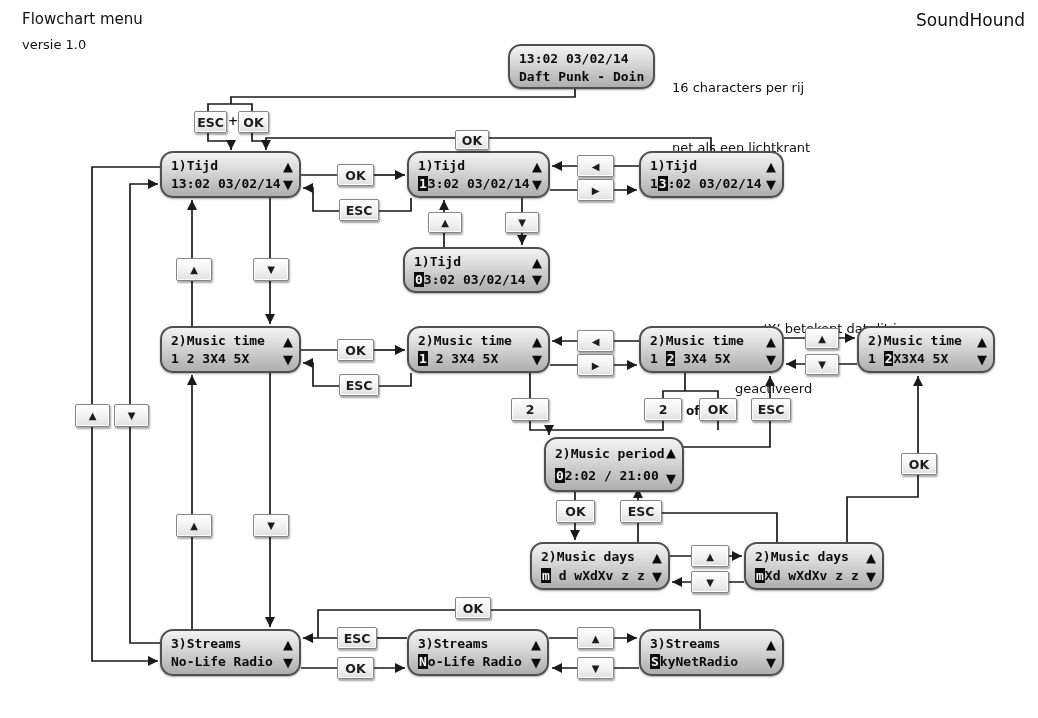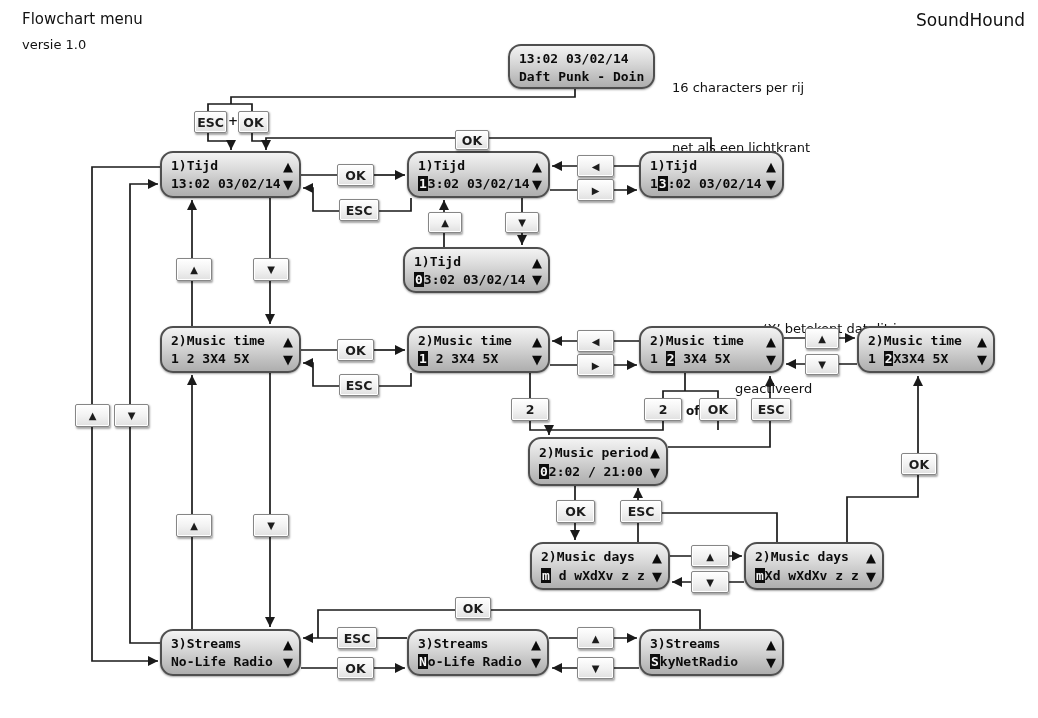--- a/index.html
+++ b/index.html
@@ -195,21 +195,21 @@
   <div class="lcd-lines">
     <div class="lrow">2)Music time</div>
     <div class="lrow"><span>1 </span><span class="inv">2</span><span>X3X4 5X</span></div>
   </div>
   <div class="lcd-scroll">
       <span>▲</span>
       <span>▼</span>
     </div>
 </div>
 
-<div class="lcd" style="left:528px;top:437px;width:140px;height:49px">
+<div class="lcd" style="left:544px;top:437px;width:140px;height:55px">
   <div class="lcd-lines">
     <div class="lrow">2)Music period</div>
     <div class="lrow"><span></span><span class="inv">0</span><span>2:02 / 21:00</span></div>
   </div>
   <div class="lcd-scroll">
       <span>▲</span>
       <span>▼</span>
     </div>
 </div>
 

